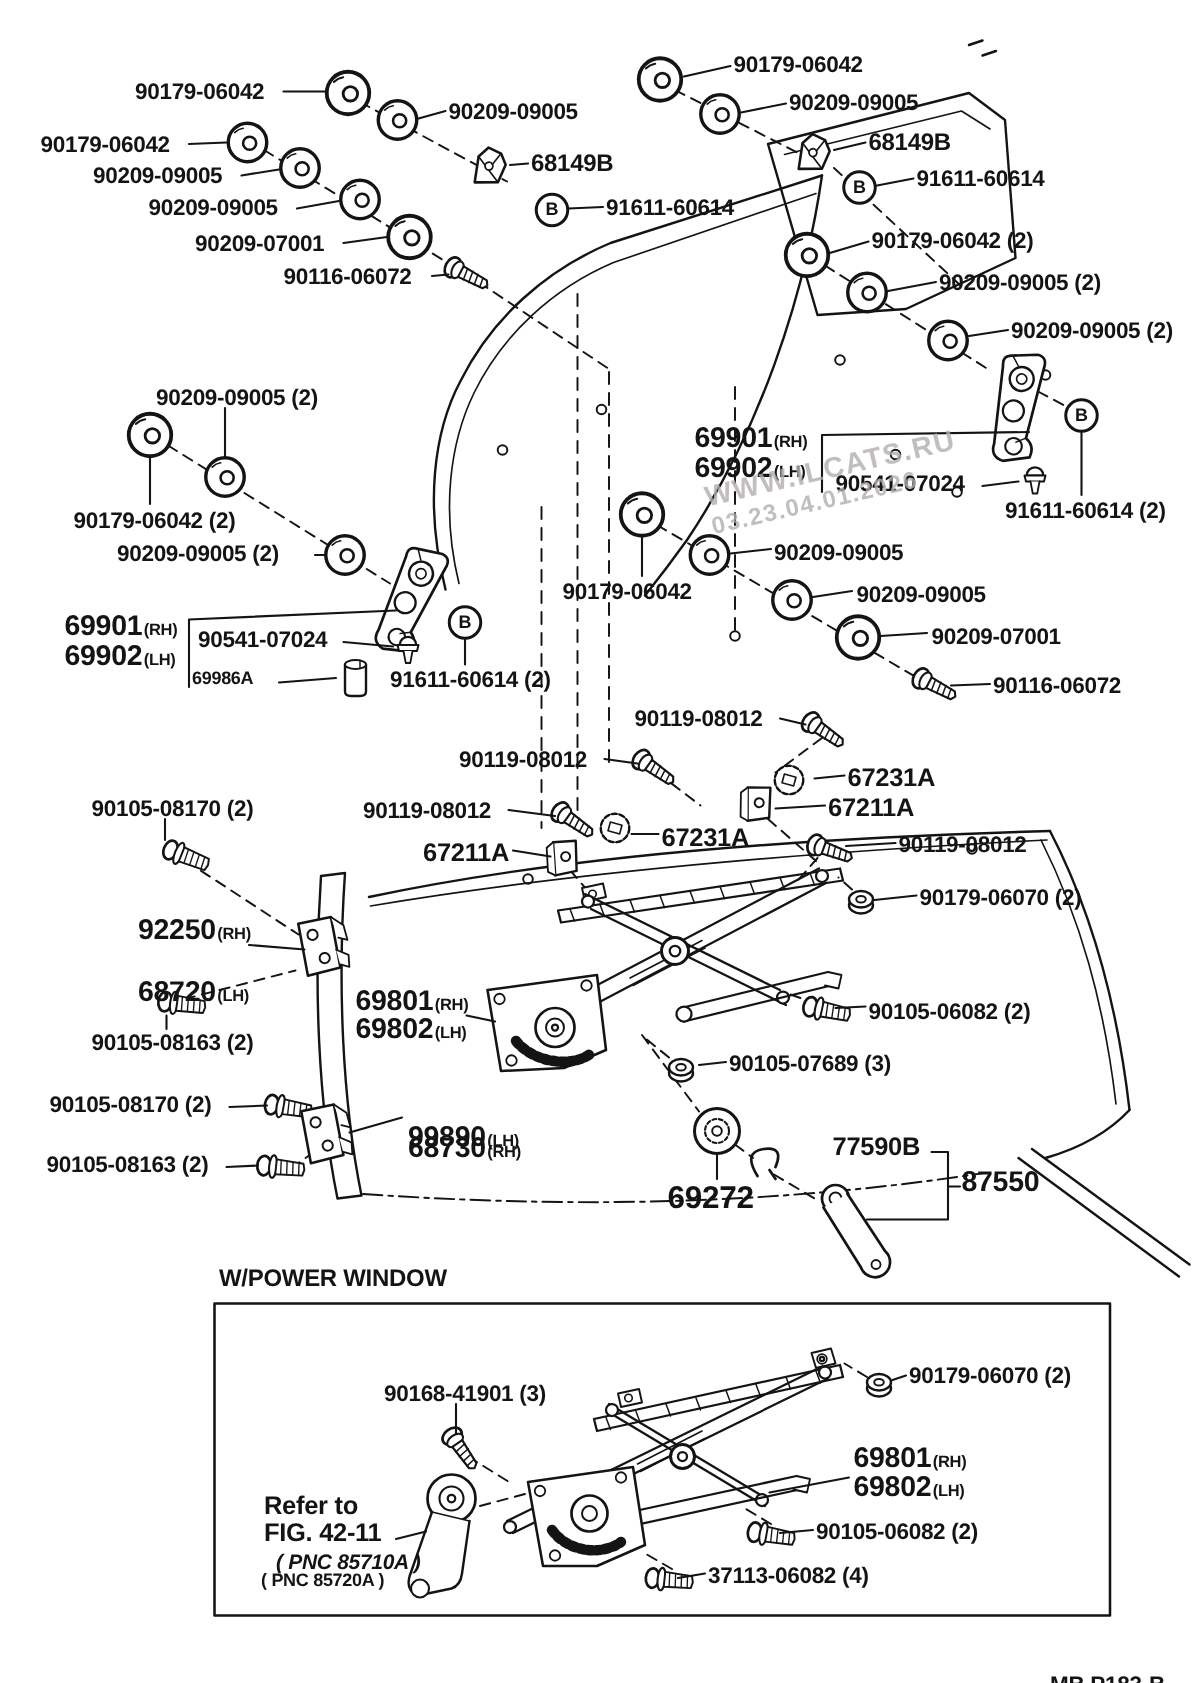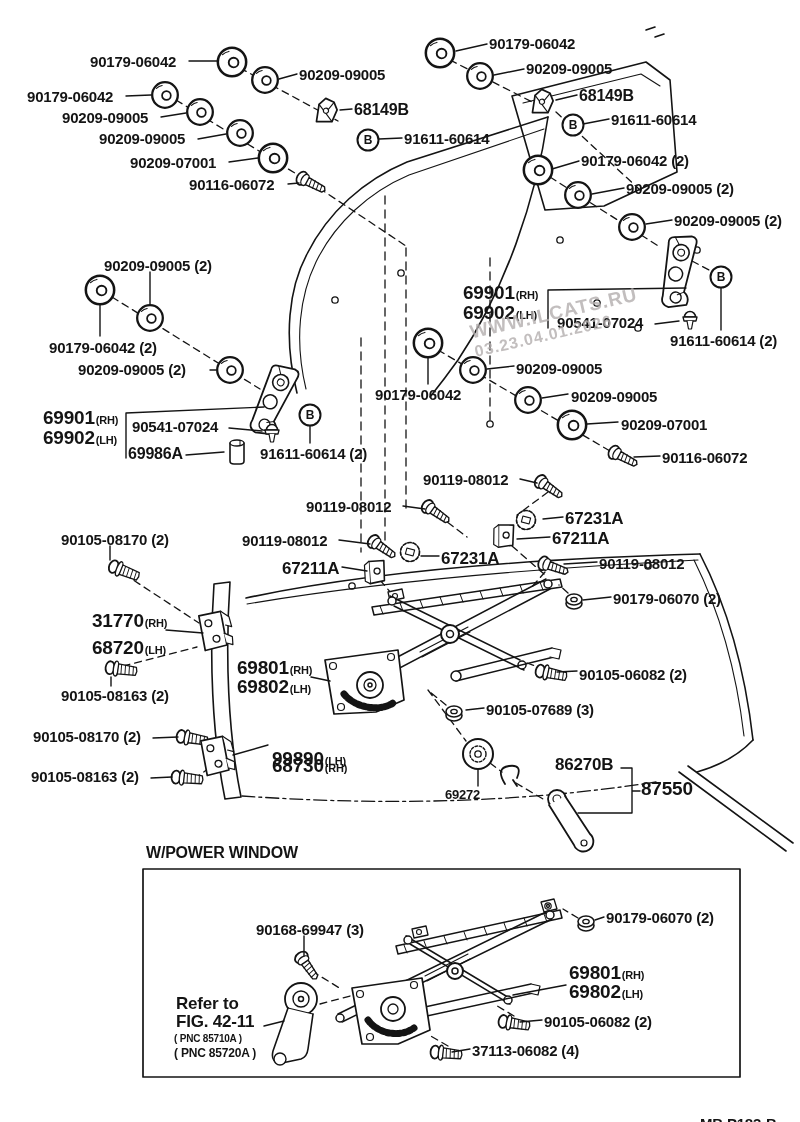--- a/index.html
+++ b/index.html
@@ -305,61 +305,61 @@
       <div class="lbl" style="left: 463px; top: 283px; font-size: 19px;"><span>69901</span><span class="sub">(RH)</span></div>
       <div class="lbl" style="left: 463px; top: 303px; font-size: 19px;"><span>69902</span><span class="sub">(LH)</span></div>
       <div class="lbl" style="left: 557px; top: 315px;"><span>90541-07024</span></div>
       <div class="lbl" style="left: 670px; top: 333px;"><span>91611-60614 (2)</span></div>
       <div class="lbl" style="left: 104px; top: 258px;"><span>90209-09005 (2)</span></div>
       <div class="lbl" style="left: 49px; top: 340px;"><span>90179-06042 (2)</span></div>
       <div class="lbl" style="left: 78px; top: 362px;"><span>90209-09005 (2)</span></div>
       <div class="lbl" style="left: 43px; top: 408px; font-size: 19px;"><span>69901</span><span class="sub">(RH)</span></div>
       <div class="lbl" style="left: 43px; top: 428px; font-size: 19px;"><span>69902</span><span class="sub">(LH)</span></div>
       <div class="lbl" style="left: 132px; top: 419px;"><span>90541-07024</span></div>
-      <div class="lbl" style="left: 128px; top: 446px; font-size: 16px;"><span>69986A</span></div>
+      <div class="lbl" style="left: 128px; top: 446px; font-size: 12px;"><span>69986A</span></div>
       <div class="lbl" style="left: 260px; top: 446px;"><span>91611-60614 (2)</span></div>
       <div class="lbl" style="left: 375px; top: 387px;"><span>90179-06042</span></div>
       <div class="lbl" style="left: 516px; top: 361px;"><span>90209-09005</span></div>
       <div class="lbl" style="left: 571px; top: 389px;"><span>90209-09005</span></div>
       <div class="lbl" style="left: 621px; top: 417px;"><span>90209-07001</span></div>
       <div class="lbl" style="left: 662px; top: 450px;"><span>90116-06072</span></div>
       <div class="lbl" style="left: 423px; top: 472px;"><span>90119-08012</span></div>
       <div class="lbl" style="left: 306px; top: 499px;"><span>90119-08012</span></div>
       <div class="lbl" style="left: 242px; top: 533px;"><span>90119-08012</span></div>
       <div class="lbl" style="left: 565px; top: 510px; font-size: 17px;"><span>67231A</span></div>
       <div class="lbl" style="left: 552px; top: 530px; font-size: 17px;"><span>67211A</span></div>
       <div class="lbl" style="left: 441px; top: 550px; font-size: 17px;"><span>67231A</span></div>
       <div class="lbl" style="left: 282px; top: 560px; font-size: 17px;"><span>67211A</span></div>
       <div class="lbl" style="left: 61px; top: 532px;"><span>90105-08170 (2)</span></div>
       <div class="lbl" style="left: 599px; top: 556px;"><span>90119-08012</span></div>
       <div class="lbl" style="left: 613px; top: 591px;"><span>90179-06070 (2)</span></div>
-      <div class="lbl" style="left: 92px; top: 611px; font-size: 19px;"><span>31770</span><span class="sub">(RH)</span></div>
-      <div class="lbl" style="left: 92px; top: 638px; font-size: 19px;"><span>68720</span><span class="sub">(LH)</span></div>
+      <div class="lbl" style="left: 92px; top: 611px; font-size: 19px;"><span>92250</span><span class="sub">(RH)</span></div>
+      <div class="lbl" style="left: 92px; top: 652px; font-size: 19px;"><span>68720</span><span class="sub">(LH)</span></div>
       <div class="lbl" style="left: 61px; top: 688px;"><span>90105-08163 (2)</span></div>
       <div class="lbl" style="left: 237px; top: 658px; font-size: 19px;"><span>69801</span><span class="sub">(RH)</span></div>
       <div class="lbl" style="left: 237px; top: 677px; font-size: 19px;"><span>69802</span><span class="sub">(LH)</span></div>
       <div class="lbl" style="left: 579px; top: 667px;"><span>90105-06082 (2)</span></div>
       <div class="lbl" style="left: 486px; top: 702px;"><span>90105-07689 (3)</span></div>
       <div class="lbl" style="left: 33px; top: 729px;"><span>90105-08170 (2)</span></div>
       <div class="lbl" style="left: 272px; top: 756px; font-size: 19px;"><span>68730</span><span class="sub">(RH)</span></div>
       <div class="lbl" style="left: 272px; top: 749px; font-size: 19px;"><span>99890</span><span class="sub">(LH)</span></div>
       <div class="lbl" style="left: 31px; top: 769px;"><span>90105-08163 (2)</span></div>
-      <div class="lbl" style="left: 555px; top: 756px; font-size: 17px;"><span>86270B</span></div>
+      <div class="lbl" style="left: 555px; top: 756px; font-size: 17px;"><span>77590B</span></div>
       <div class="lbl" style="left: 641px; top: 779px; font-size: 19px;"><span>87550</span></div>
-      <div class="lbl" style="left: 445px; top: 788px; font-size: 13px;"><span>69272</span></div>
+      <div class="lbl" style="left: 445px; top: 788px; font-size: 21px;"><span>69272</span></div>
       <div class="lbl" style="left: 146px; top: 845px; font-size: 16px;"><span>W/POWER WINDOW</span></div>
-      <div class="lbl" style="left: 256px; top: 922px;"><span>90168-69947 (3)</span></div>
+      <div class="lbl" style="left: 256px; top: 922px;"><span>90168-41901 (3)</span></div>
       <div class="lbl" style="left: 606px; top: 910px;"><span>90179-06070 (2)</span></div>
       <div class="lbl" style="left: 569px; top: 963px; font-size: 19px;"><span>69801</span><span class="sub">(RH)</span></div>
       <div class="lbl" style="left: 569px; top: 982px; font-size: 19px;"><span>69802</span><span class="sub">(LH)</span></div>
       <div class="lbl" style="left: 544px; top: 1014px;"><span>90105-06082 (2)</span></div>
       <div class="lbl" style="left: 472px; top: 1043px;"><span>37113-06082 (4)</span></div>
       <div class="lbl" style="left: 176px; top: 995px; font-size: 17px;"><span>Refer to</span></div>
       <div class="lbl" style="left: 176px; top: 1013px; font-size: 17px;"><span>FIG. 42-11</span></div>
-      <div class="lbl" style="left: 174px; top: 1034px; font-size: 10px;"><span>( PNC 85710A )</span></div>
+      <div class="lbl" style="left: 184px; top: 1034px; font-size: 14px; font-style: italic;"><span>( PNC 85710A )</span></div>
       <div class="lbl" style="left: 174px; top: 1047px; font-size: 12px;"><span>( PNC 85720A )</span></div>
       <div class="lbl" style="left: 700px; top: 1084px; margin-top: 32px;"><span>MB P183-B</span></div>
       <div class="callout" style="left: 368px; top: 140px;">B</div>
       <div class="callout" style="left: 573px; top: 125px;">B</div>
       <div class="callout" style="left: 721px; top: 277px;">B</div>
       <div class="callout" style="left: 310px; top: 415px;">B</div>
     </div>
 
 <div class="watermark">
   <div class="w1">WWW.ILCATS.RU</div>

